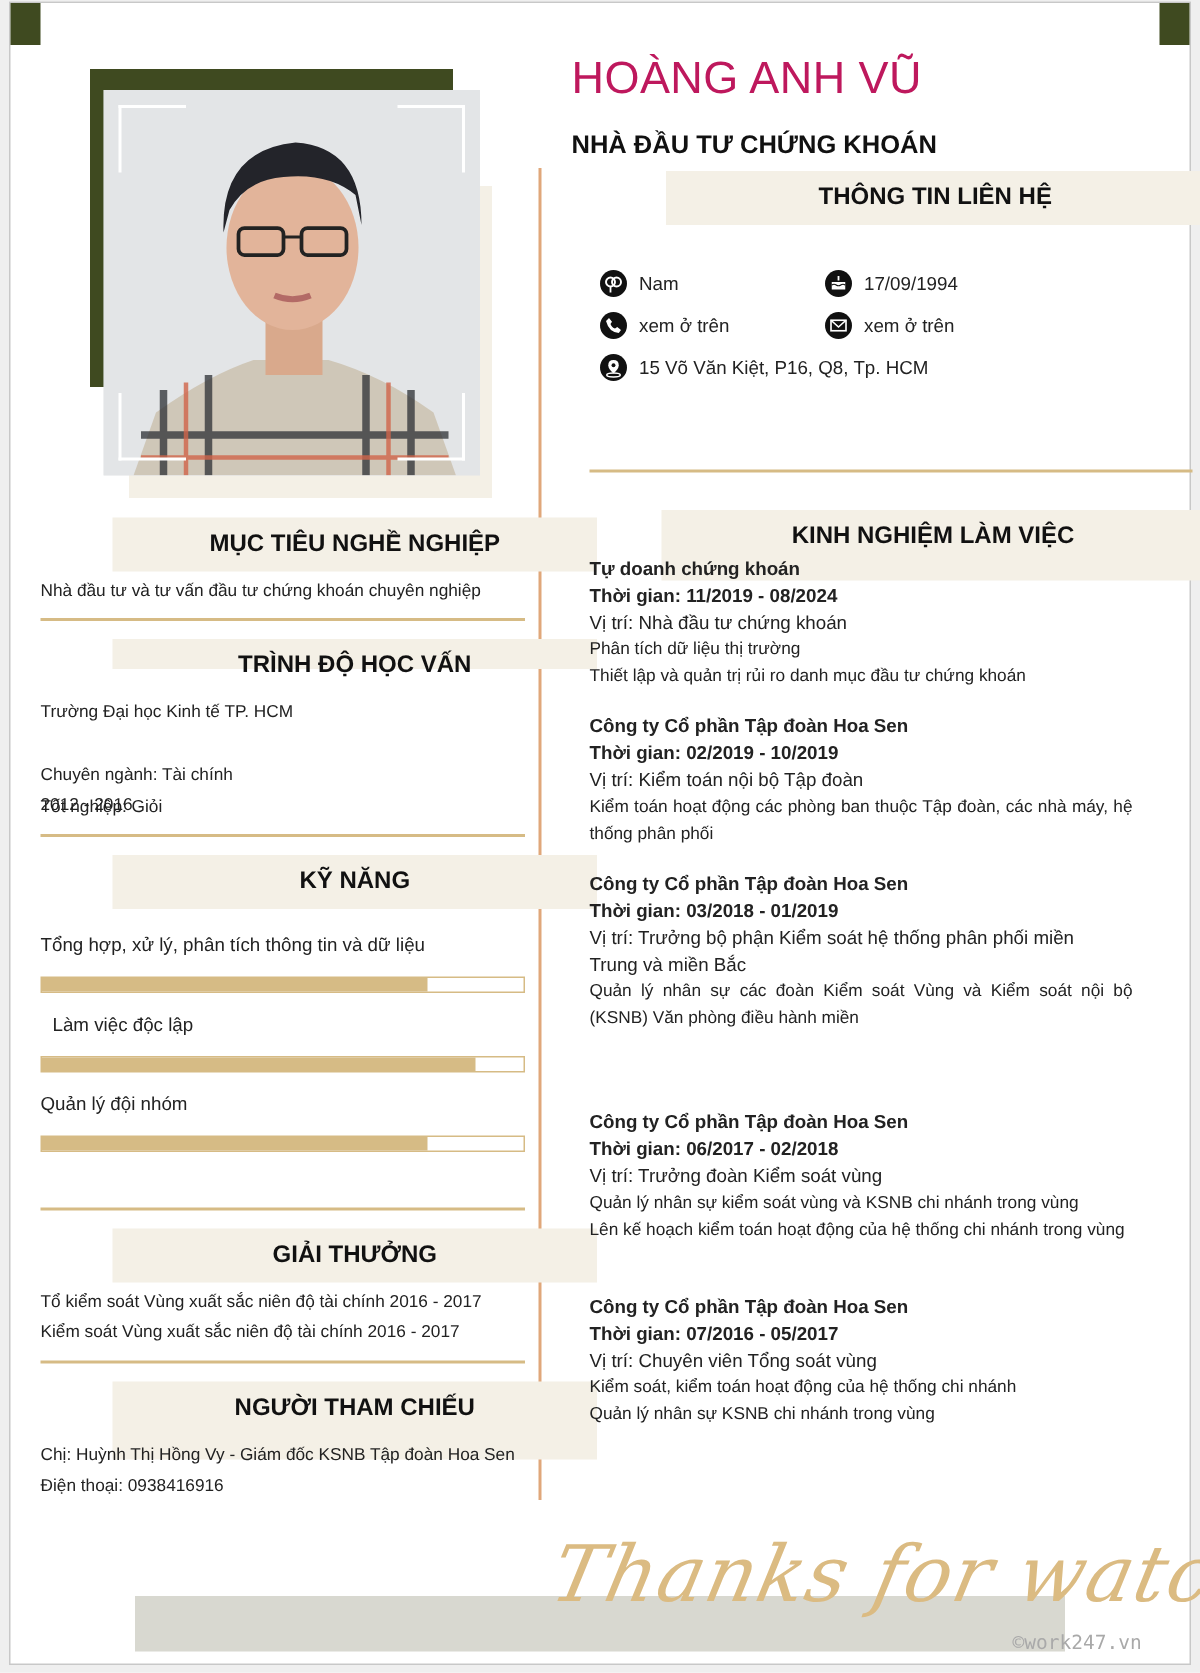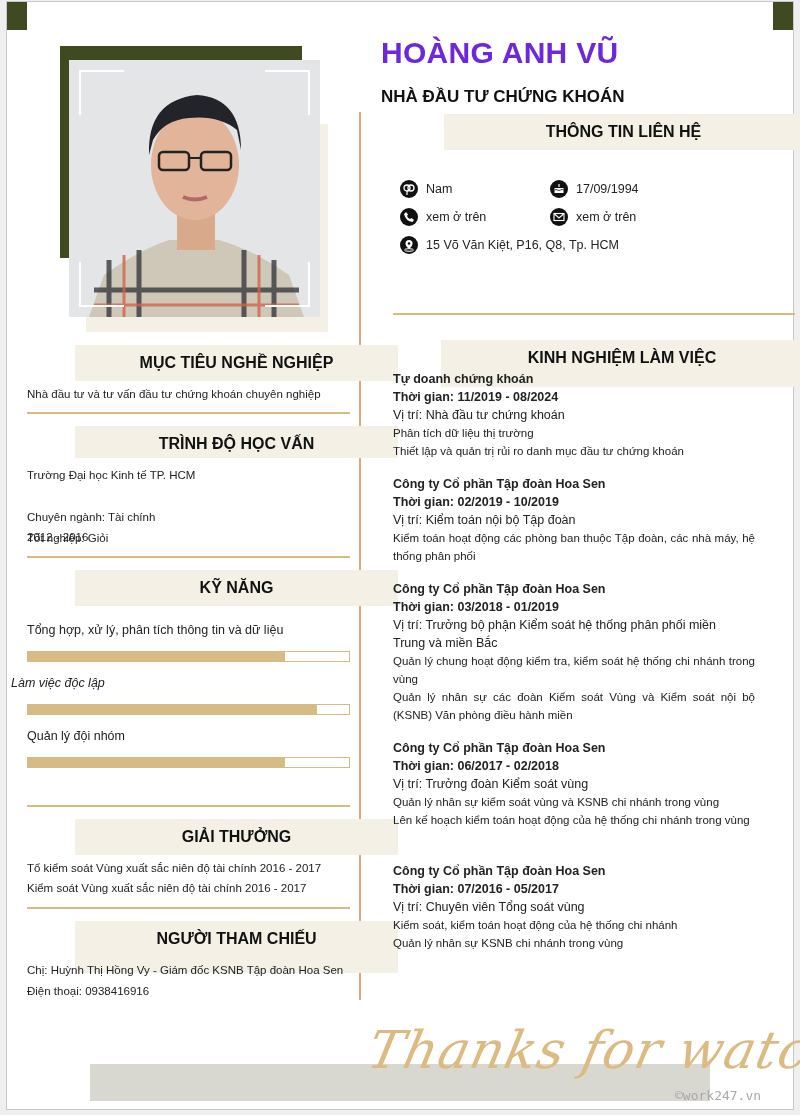--- a/index.html
+++ b/index.html
@@ -6,21 +6,21 @@
   html, body { width: 800px; height: 1115px; background: #efefef; overflow: hidden; }
   body { font-family: "Liberation Sans", sans-serif; color: #222; position: relative; }
   .page { position: absolute; left: 6px; top: 1px; width: 788px; height: 1109px; background: #fff; border: 1px solid #c8c8c8; }
   .abs { position: absolute; }
   .corner { position: absolute; top: 0; width: 20px; height: 28px; background: #3f4a20; }
   .photo-back-dark { left: 53px; top: 44px; width: 242px; height: 212px; background: #3f4a20; }
   .photo-back-light { left: 79px; top: 122px; width: 242px; height: 208px; background: #f4f0e6; }
   .photo { left: 62px; top: 58px; width: 251px; height: 257px; background: #e4e6e8; overflow: hidden; }
   .frame-c { position: absolute; width: 45px; height: 45px; border-color: #fff; border-style: solid; }
   .vline { left: 352px; top: 110px; width: 2px; height: 888px; background: #e0a77a; }
-  .name { left: 374px; top: 34px; font-size: 30px; font-weight: bold; color: #6d28d9; letter-spacing: 0.3px; }
+  .name { left: 374px; top: 34px; font-size: 30px; font-weight: normal; color: #be185d; letter-spacing: 0.3px; }
   .title { left: 374px; top: 85px; font-size: 17px; font-weight: bold; color: #111; }
   .sec-head { position: absolute; background: #f4f0e6; font-weight: bold; font-size: 16px; color: #111; text-align: center; margin-left: 48px; }
   .sep { position: absolute; height: 2px; background: #d6bb85; }
   .txt { position: absolute; font-size: 12.5px; color: #222; white-space: nowrap; }
   .small { font-size: 11.5px; }
   .bold { font-weight: normal; }
   .contact-row { position: absolute; display: flex; align-items: center; font-size: 12.5px; color: #222; }
   .ci { width: 18px; height: 18px; border-radius: 50%; background: #111; margin-right: 8px; display: inline-flex; align-items: center; justify-content: center; }
   .bar { position: absolute; left: 20px; width: 323px; height: 11px; border: 1px solid #d6bb85; background: #fff; }
   .bar-fill { height: 100%; background: #d6bb85; }
@@ -123,33 +123,33 @@
         </svg>
     </span>
     <span>15 Võ Văn Kiệt, P16, Q8, Tp. HCM</span>
   </div>
   <div class="sep" style="left:386px;top:311px;width:402px;"></div>
 
   <div class="sec-head" style="left:20px;top:343px;width:323px;height:36px;line-height:36px;">MỤC TIÊU NGHỀ NGHIỆP</div>
   <div class="txt small" style="left:20px;top:386px;">Nhà đầu tư và tư vấn đầu tư chứng khoán chuyên nghiệp</div>
   <div class="sep" style="left:20px;top:410px;width:323px;"></div>
 
-  <div class="sec-head" style="left:20px;top:424px;width:323px;height:32px;line-height:36px;">TRÌNH ĐỘ HỌC VẤN</div>
+  <div class="sec-head" style="left:20px;top:424px;width:323px;height:20px;line-height:36px;">TRÌNH ĐỘ HỌC VẤN</div>
   <div class="txt small bold" style="left:20px;top:467px;">Trường Đại học Kinh tế TP. HCM</div>
   <div class="txt small bold" style="left:20px;top:488px;margin-top:41px;">2012 - 2016</div>
   <div class="txt small" style="left:20px;top:509px;">Chuyên ngành: Tài chính</div>
   <div class="txt small" style="left:20px;top:530px;">Tốt nghiệp: Giỏi</div>
   <div class="sep" style="left:20px;top:554px;width:323px;"></div>
 
   <div class="sec-head" style="left:20px;top:568px;width:323px;height:36px;line-height:36px;">KỸ NĂNG</div>
   <div class="txt" style="left:20px;top:621px;">Tổng hợp, xử lý, phân tích thông tin và dữ liệu</div>
   <div class="bar" style="top:649px;">
       <div class="bar-fill" style="width:80%;"></div>
     </div>
-  <div class="txt" style="left:4px;top:674px;font-style:italic;">Làm việc độc lập</div>
+  <div class="txt" style="left:28px;top:674px;">Làm việc độc lập</div>
   <div class="bar" style="top:702px;">
       <div class="bar-fill" style="width:90%;"></div>
     </div>
   <div class="txt" style="left:20px;top:727px;">Quản lý đội nhóm</div>
   <div class="bar" style="top:755px;">
       <div class="bar-fill" style="width:80%;"></div>
     </div>
   <div class="sep" style="left:20px;top:803px;width:323px;"></div>
 
   <div class="sec-head" style="left:20px;top:817px;width:323px;height:36px;line-height:36px;">GIẢI THƯỞNG</div>
@@ -175,21 +175,20 @@
     <div class="co">Công ty Cổ phần Tập đoàn Hoa Sen</div>
     <div class="time">Thời gian: 02/2019 - 10/2019</div>
     <div>Vị trí: Kiểm toán nội bộ Tập đoàn</div>
     <div class="desc">Kiểm toán hoạt động các phòng ban thuộc Tập đoàn, các nhà máy, hệ thống phân phối</div>
   </div>
 
   <div class="exp" style="top:578px;">
     <div class="co">Công ty Cổ phần Tập đoàn Hoa Sen</div>
     <div class="time">Thời gian: 03/2018 - 01/2019</div>
     <div style="width:340px;">Vị trí: Trưởng bộ phận Kiểm soát hệ thống phân phối miền Trung và miền Bắc</div>
-    <div class="desc">Quản lý chung hoạt động kiểm tra, kiểm soát hệ thống chi nhánh trong vùng</div>
     <div class="desc">Quản lý nhân sự các đoàn Kiểm soát Vùng và Kiểm soát nội bộ (KSNB) Văn phòng điều hành miền</div>
   </div>
 
   <div class="exp" style="top:737px;">
     <div class="co">Công ty Cổ phần Tập đoàn Hoa Sen</div>
     <div class="time">Thời gian: 06/2017 - 02/2018</div>
     <div>Vị trí: Trưởng đoàn Kiểm soát vùng</div>
     <div class="desc">Quản lý nhân sự kiểm soát vùng và KSNB chi nhánh trong vùng</div>
     <div class="desc">Lên kế hoạch kiểm toán hoạt động của hệ thống chi nhánh trong vùng</div>
   </div>

